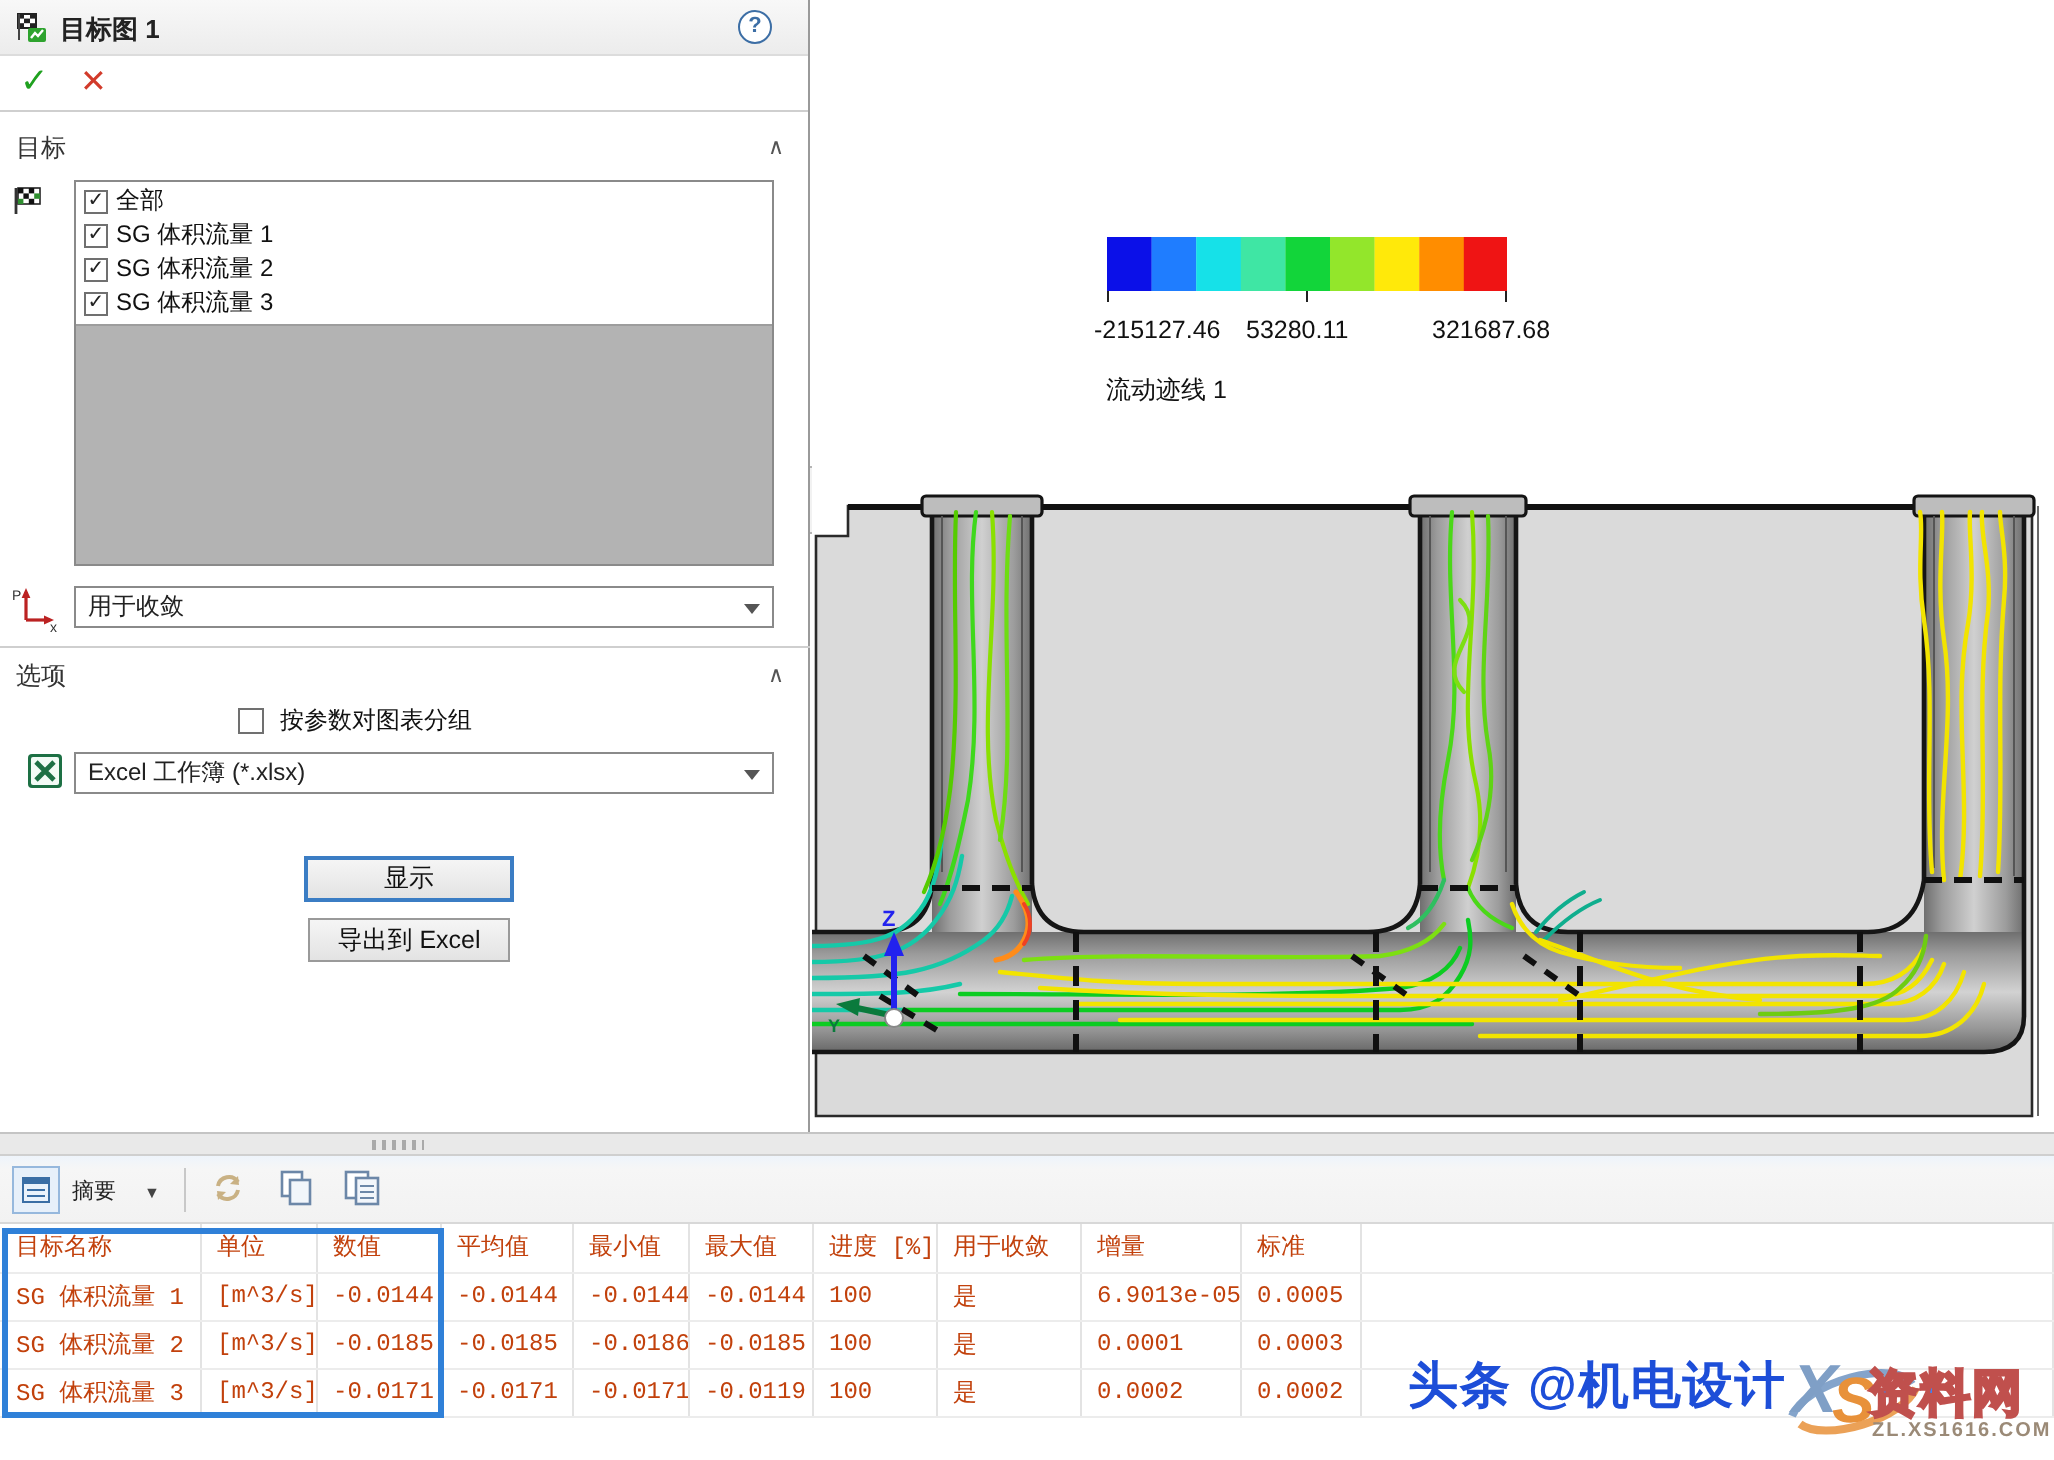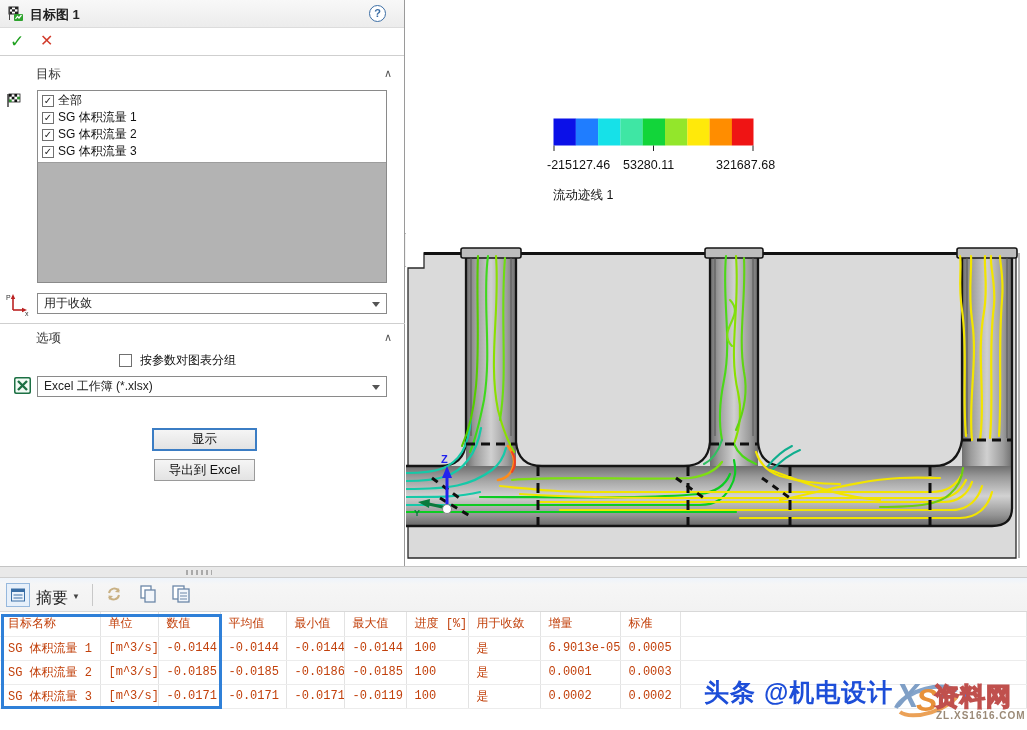--- a/index.html
+++ b/index.html
@@ -8,21 +8,21 @@
 
   
   #left-panel { position:absolute; left:0; top:0; width:405px; height:566px; background:#fff; border-right:1px solid #9a9a9a; }
   .pm-header { position:absolute; left:0; top:0; width:100%; height:28px; background:linear-gradient(#f8f8f8,#ececec); border-bottom:1px solid #dcdcdc; }
   .pm-title { position:absolute; left:30px; top:6px; font-size:13px; font-weight:bold; color:#222; }
   .help-btn { position:absolute; right:18px; top:5px; width:17px; height:17px; border:1.5px solid #3c6ea5; border-radius:50%; color:#3c6ea5; font-size:11px; font-weight:bold; text-align:center; line-height:15px; background:#fff; }
   .ok-cancel { position:absolute; left:0; top:28px; width:100%; height:28px; background:#fff; border-bottom:1px solid #cfcfcf; }
   .ok-glyph { position:absolute; left:10px; top:3px; color:#1fa11f; font-size:17px; font-weight:bold; }
   .cancel-glyph { position:absolute; left:40px; top:3px; color:#d23b2b; font-size:16px; font-weight:bold; }
 
-  .section-label { position:absolute; font-size:12.5px; color:#333;margin-left:28px; }
+  .section-label { position:absolute; font-size:12.5px; color:#333; }
   .collapse-glyph { position:absolute; right:12px; font-size:11px; color:#555; }
 
   .goal-flag { position:absolute; left:6px; top:92px; }
   .goals-listbox { position:absolute; left:37px; top:90px; width:350px; height:193px; border:1px solid #8a8a8a; background:#b3b3b3; overflow:hidden; }
   .goals-items { background:#fff; border-bottom:1px solid #9d9d9d; padding:1px 0 2px 2px; }
   .goal-item { height:17px; display:flex; align-items:center; font-size:12px; color:#111; }
   .cbx { display:inline-block; width:12px; height:12px; border:1px solid #707070; background:#fff; margin:0 4px 0 2px; font-size:10px; line-height:10px; text-align:center; color:#222; font-weight:bold; }
   .cbx-empty { color:transparent; }
 
   .combo { position:absolute; left:37px; width:350px; height:21px; border:1px solid #8a8a8a; background:#fff; font-size:12px; color:#222; line-height:19px; padding-left:6px; }
@@ -54,21 +54,21 @@
   .lbl-max { position:absolute; left:163px; }
   .legend-param { margin-top:14px; margin-left:4px; font-size:12.5px; color:#111; }
   .legend-plot { margin-top:15px; font-size:12.5px; color:#111; }
 
   
   #splitter { position:absolute; left:0; top:566px; width:1027px; height:12px; background:#e9e9e9; border-top:1px solid #c4c4c4; border-bottom:1px solid #cfcfcf; }
   #splitter .grip { position:absolute; left:186px; top:3px; width:26px; height:5px; background:repeating-linear-gradient(90deg,#aaa 0 2px,transparent 2px 5px); }
 
   #summary-toolbar { position:absolute; left:0; top:578px; width:1027px; height:34px; background:linear-gradient(#eef4fb,#f6f6f6 20%,#f2f2f2); border-bottom:1px solid #d8d8d8; }
   .tb-iconbtn { position:absolute; left:6px; top:5px; width:24px; height:24px; border:1px solid #96b8dd; background:#e7f0fa; display:flex; align-items:center; justify-content:center; }
-  .tb-label { position:absolute; left:36px; top:10px; font-size:16px; color:#222; }
+  .tb-label { position:absolute; left:36px; top:10px; font-size:11px; color:#222; }
   .tb-dd { position:absolute; left:72px; top:14px; font-size:8px; color:#444; }
   .tb-sep { position:absolute; left:92px; top:6px; width:1px; height:22px; background:#c8c8c8; }
   .tb-ic { position:absolute; top:6px; }
 
   
   #results-table { position:absolute; left:0; top:612px; width:1027px; }
   table.res { border-collapse:collapse; table-layout:fixed; width:1027px; font-family:Liberation Mono, monospace; font-size:12px; color:#c2410c; }
   table.res th, table.res td { font-weight:normal; text-align:left; padding:3px 4px 3px 8px; border-right:1px solid #e3e3e3; border-bottom:1px solid #ececec; white-space:nowrap; overflow:hidden; }
   table.res th { height:24px; }
   table.res td { height:22px; }

